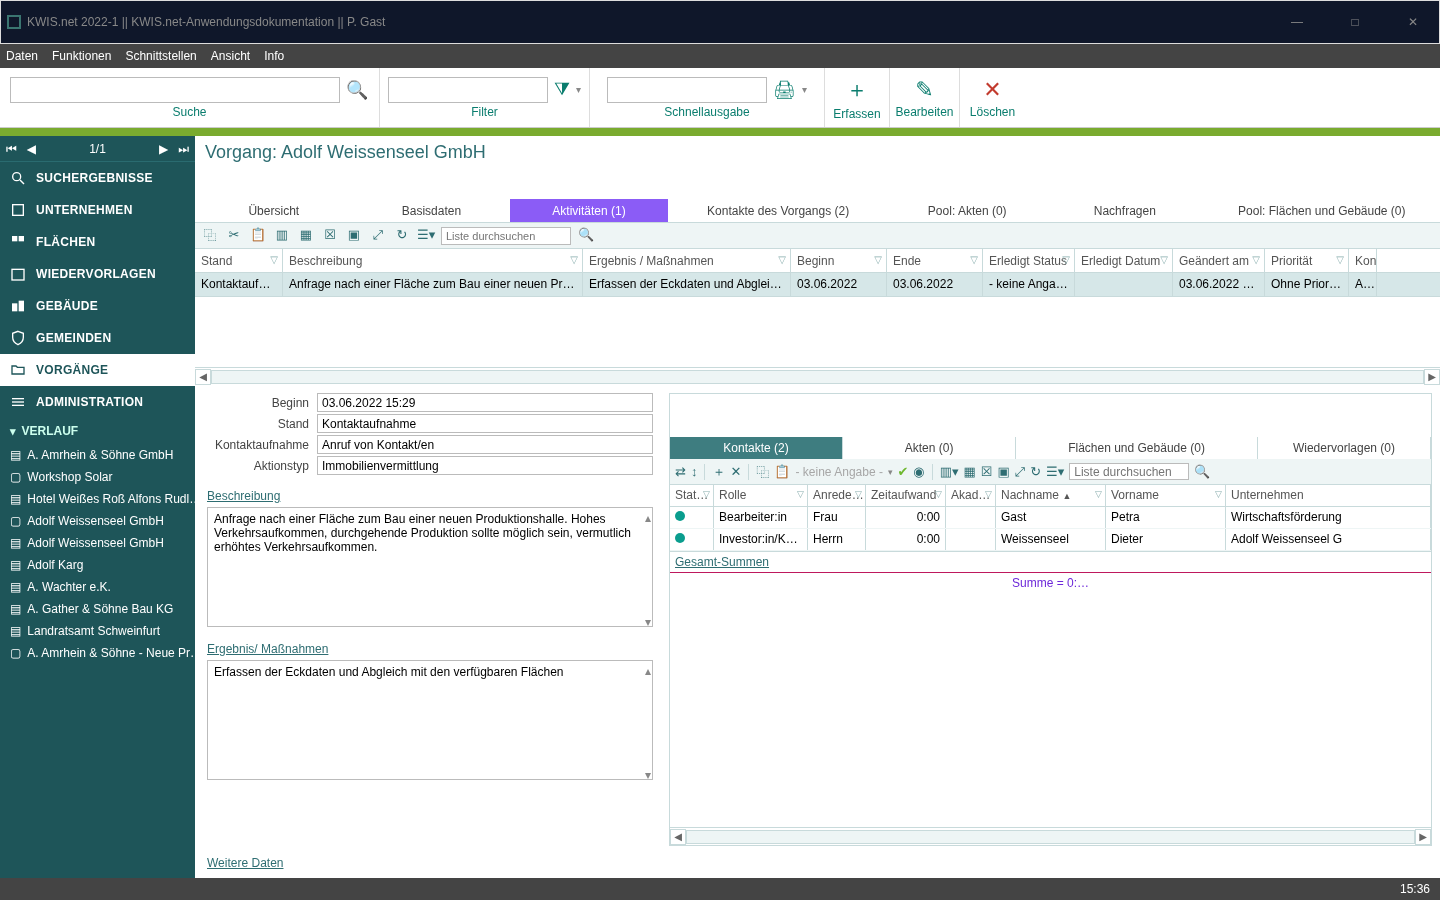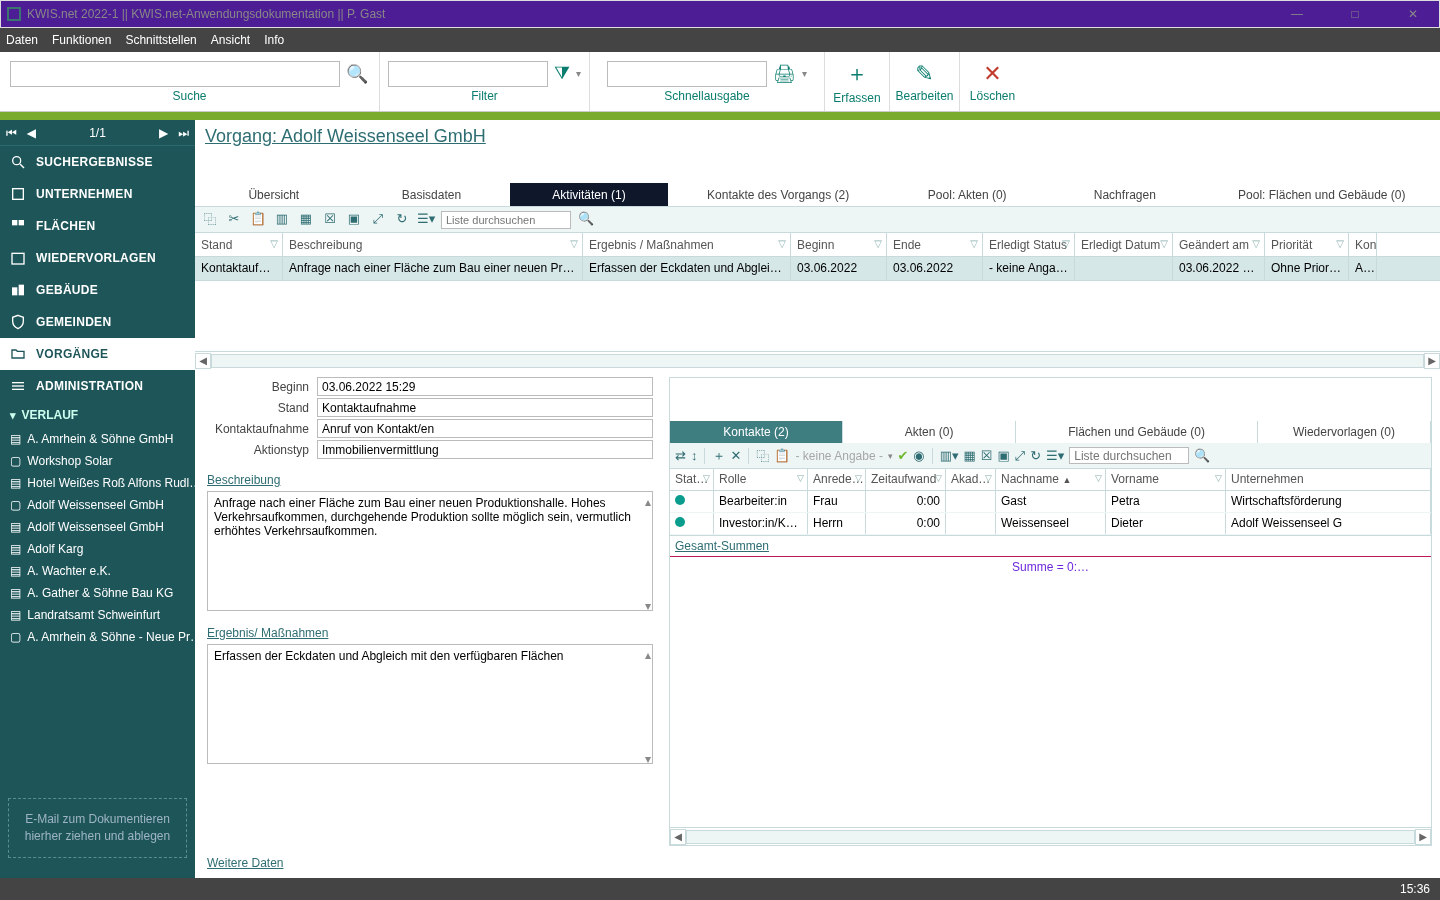--- a/index.html
+++ b/index.html
@@ -1,19 +1,19 @@
 <!DOCTYPE html>
 <html><head>
 <meta charset="utf-8">
 <style>
 * { box-sizing: border-box; margin: 0; padding: 0; font-family: "Segoe UI", Tahoma, sans-serif; font-size: 12px; }
 body { width: 1440px; height: 900px; background: #fff; overflow: hidden; display: flex; flex-direction: column; }
 
 
-.titlebar { height: 28px; background: #4c1d95; border: 1px solid #ddd; display: flex; align-items: center; padding: 0 6px; color: #888; }
+.titlebar { height: 44px; background: #0f172a; border: 1px solid #ddd; display: flex; align-items: center; padding: 0 6px; color: #888; }
 .titlebar .app-icon { width:14px; height:14px; border:2px solid #3a7570; margin-right:6px; }
 .titlebar .title-text { flex:1; }
 .titlebar .win-btns { display:flex; gap:18px; font-size:15px; color:#888; }
 .titlebar .win-btns span { cursor:pointer; width:40px; text-align:center; }
 
 
 .menubar { height: 24px; background: #444; color:#fff; display:flex; align-items:center; padding: 0 6px; gap:14px; font-size:12px; }
 .menubar span { cursor:pointer; }
 
 
@@ -37,24 +37,24 @@
 .pager .arrows span { cursor:pointer; }
 .nav-item { height:32px; display:flex; align-items:center; gap:10px; padding:0 10px; cursor:pointer; font-weight:600; letter-spacing:.3px; font-size:12px; }
 .nav-item.active { background:#fff; color:#1e5559; }
 .verlauf-hdr { padding:6px 10px; font-size:11px; color:#cfe; display:flex; align-items:center; gap:6px; font-weight:600;}
 .verlauf-list { flex:1; overflow:hidden; }
 .verlauf-list .vi { display:flex; align-items:center; gap:6px; padding:4px 10px; font-size:12px; cursor:pointer; white-space:nowrap; overflow:hidden; text-overflow:ellipsis;}
 .dropzone { margin:6px 8px 20px; border:1px dashed #5a8d90; padding:12px 8px; text-align:center; color:#bcdc; font-size:12px; line-height:1.4;}
 
 
 .content { flex:1; display:flex; flex-direction:column; min-width:0; }
-.heading { padding:6px 10px 2px; color:#2e6d72; font-size:18px; font-weight:400;text-decoration:underline; }
+.heading { padding:6px 10px 2px; color:#2e6d72; font-size:18px; font-weight:400; }
 .tabs-main { display:flex; border-bottom:1px solid #c8dadb; height:24px;margin-top:34px; }
 .tab { flex:1; text-align:center; font-size:12px; color:#444; line-height:24px; cursor:pointer; }
-.tab.active { background:#0f172a; color:#fff; }
+.tab.active { background:#8b5cf6; color:#fff; }
 
 
 .grid-toolbar { height:26px; border-bottom:1px solid #c8dadb; display:flex; align-items:center; gap:6px; padding:0 6px; background:#eef5f5; }
 .grid-toolbar .tb-icon { width:18px; height:18px; color:#2e6d72; text-align:center; cursor:pointer; font-size:13px;}
 .grid-toolbar input { width:130px; height:18px; border:1px solid #bbb; padding:0 4px; font-size:11px; }
 
 
 .grid-header, .grid-row { display:flex; font-size:12px; }
 .grid-header { height:24px; background:#fff; border-bottom:1px solid #c8dadb; }
 .gh { border-right:1px solid #c8dadb; padding:4px 6px; color:#555; position:relative; display:flex; align-items:center; overflow:hidden; white-space:nowrap; }
@@ -242,24 +242,20 @@
       <div class="vi">▤ <span>A. Amrhein &amp; Söhne GmbH</span></div>
       <div class="vi">▢ <span>Workshop Solar</span></div>
       <div class="vi">▤ <span>Hotel Weißes Roß Alfons Rudl…</span></div>
       <div class="vi">▢ <span>Adolf Weissenseel GmbH</span></div>
       <div class="vi">▤ <span>Adolf Weissenseel GmbH</span></div>
       <div class="vi">▤ <span>Adolf Karg</span></div>
       <div class="vi">▤ <span>A. Wachter e.K.</span></div>
       <div class="vi">▤ <span>A. Gather &amp; Söhne Bau KG</span></div>
       <div class="vi">▤ <span>Landratsamt Schweinfurt</span></div>
       <div class="vi">▢ <span>A. Amrhein &amp; Söhne - Neue Pr…</span></div>
-    </div>
-    <div class="dropzone">
-      <div>E-Mail  zum Dokumentieren</div>
-      <div>hierher ziehen und ablegen</div>
     </div>
   </div>
 
   <div class="content">
     <div class="heading">Vorgang: Adolf Weissenseel GmbH</div>
 
     <div class="tabs-main">
       <div class="tab">Übersicht</div>
       <div class="tab">Basisdaten</div>
       <div class="tab active">Aktivitäten (1)</div>

